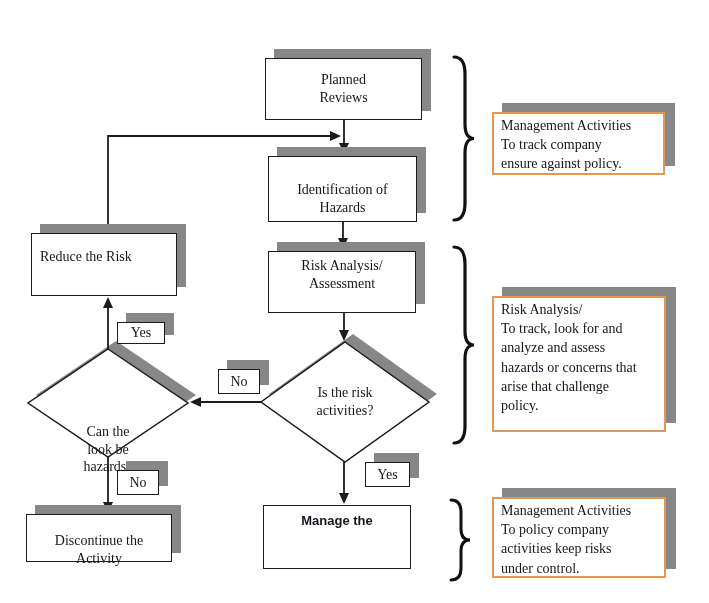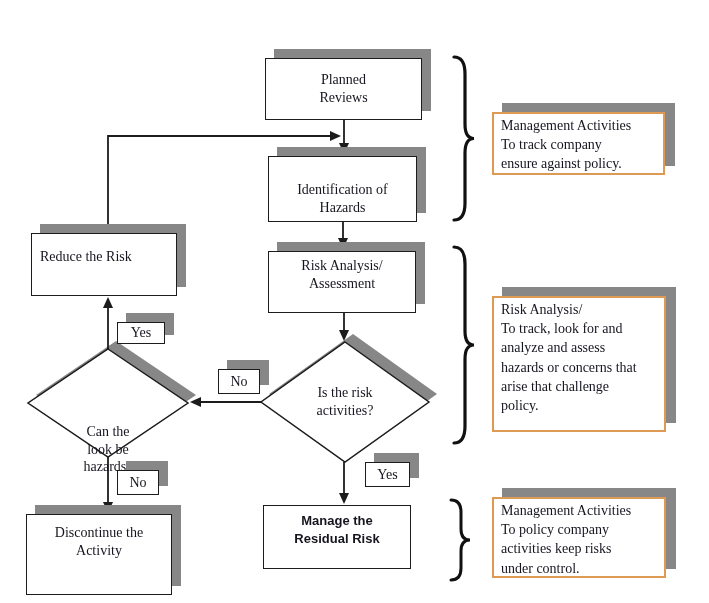--- a/index.html
+++ b/index.html
@@ -93,28 +93,27 @@
 
   <div class="box" style="left:268px;top:251px;width:148px;height:62px;padding-top:5px;">
     <span class="ln">Risk Analysis/</span>
     <span class="ln">Assessment</span>
   </div>
 
   <div class="box" style="left:31px;top:233px;width:146px;height:63px;padding:14px 0 0 8px;text-align:left;">
     <span class="ln">Reduce the Risk</span>
   </div>
 
-  <div class="box" style="left:26px;top:514px;width:146px;height:81px;padding-top:9px;">
+  <div class="box" style="left:26px;top:514px;width:146px;height:48px;padding-top:17px;">
     <span class="ln">Discontinue the</span>
     <span class="ln">Activity</span>
   </div>
 
   <div class="box noshadow bold-sans" style="left:263px;top:505px;width:148px;height:64px;padding-top:6px;">
     <span class="ln">Manage the</span>
-    <span class="ln">Residual Risk</span>
   </div>
 
   <div class="dtext" style="left:285px;top:384px;width:120px;">
     <span class="ln" style="display:block;">Is the risk</span>
     <span class="ln" style="display:block;">activities?</span>
   </div>
 
   <div class="dtext" style="left:48px;top:377px;width:120px;line-height:17.5px;margin-top:46px;">
     <span style="display:block;">Can the</span>
     <span style="display:block;">look be</span>

